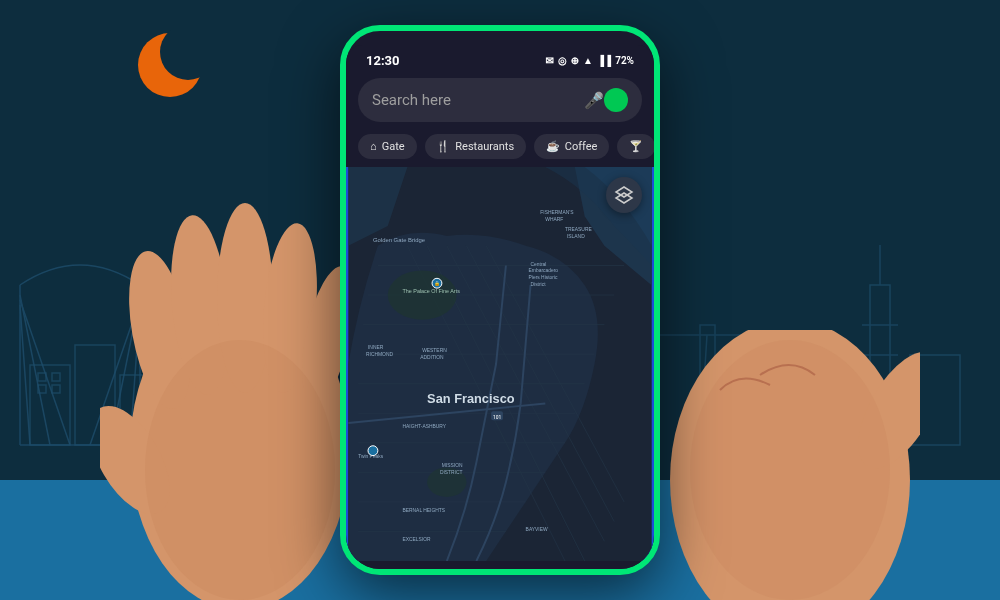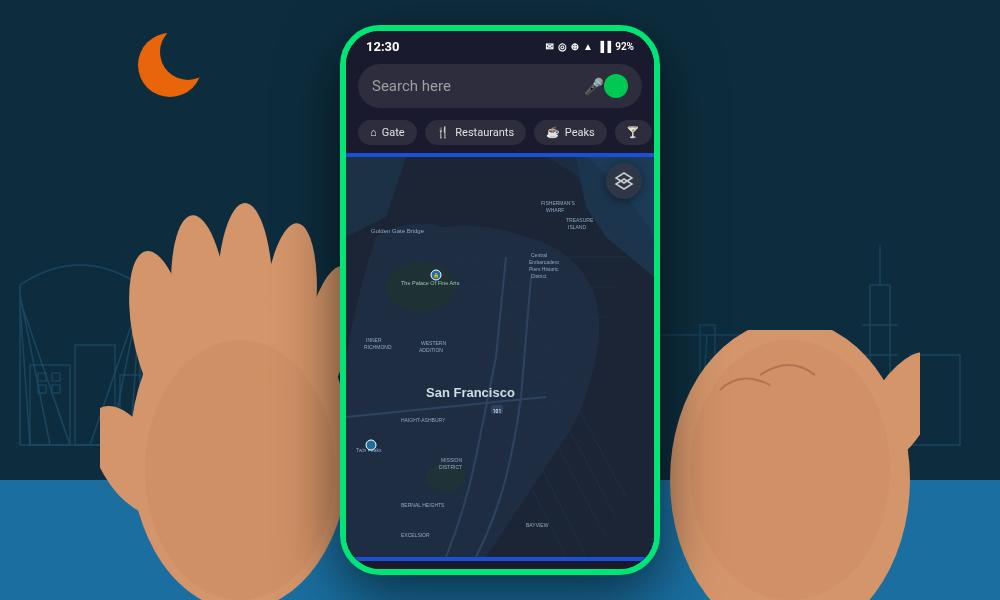--- a/index.html
+++ b/index.html
@@ -58,20 +58,21 @@
       box-shadow: 0 20px 60px rgba(0,0,0,0.6);
       overflow: hidden;
     }
 
     .phone-screen {
       position: absolute;
       inset: 0;
       background: #1a1a2e;
       border-radius: 17px;
       overflow: hidden;
+      margin-top: 14px;
     }
 
     
     .status-bar {
       display: flex;
       justify-content: space-between;
       align-items: center;
       padding: 8px 20px 4px;
       background: #1a1a2e;
       font-size: 12px;
@@ -271,21 +272,21 @@
       <div class="phone-screen">
 
         <div class="status-bar">
           <span class="status-time">12:30</span>
           <div class="status-icons">
             <span>✉</span>
             <span>◎</span>
             <span>⊕</span>
             <span>▲</span>
             <span>▐▐</span>
-            <span>92%</span>
+            <span>72%</span>
           </div>
         </div>
 
         <div class="search-area">
           <div class="search-bar">
             <span class="search-text">Search here</span>
             <span class="mic-icon">🎤</span>
             <div class="green-dot"></div>
           </div>
         </div>
@@ -294,21 +295,21 @@
           <div class="filter-chip">
             <span>⌂</span>
             <span>Gate</span>
           </div>
           <div class="filter-chip">
             <span>🍴</span>
             <span>Restaurants</span>
           </div>
           <div class="filter-chip">
             <span>☕</span>
-            <span>Peaks</span>
+            <span>Coffee</span>
           </div>
           <div class="filter-chip">
             <span>🍸</span>
 
           </div>
         </div>
 
         <div class="map-area">
           <svg width="100%" height="100%" viewBox="0 0 308 400" xmlns="http://www.w3.org/2000/svg">
 

